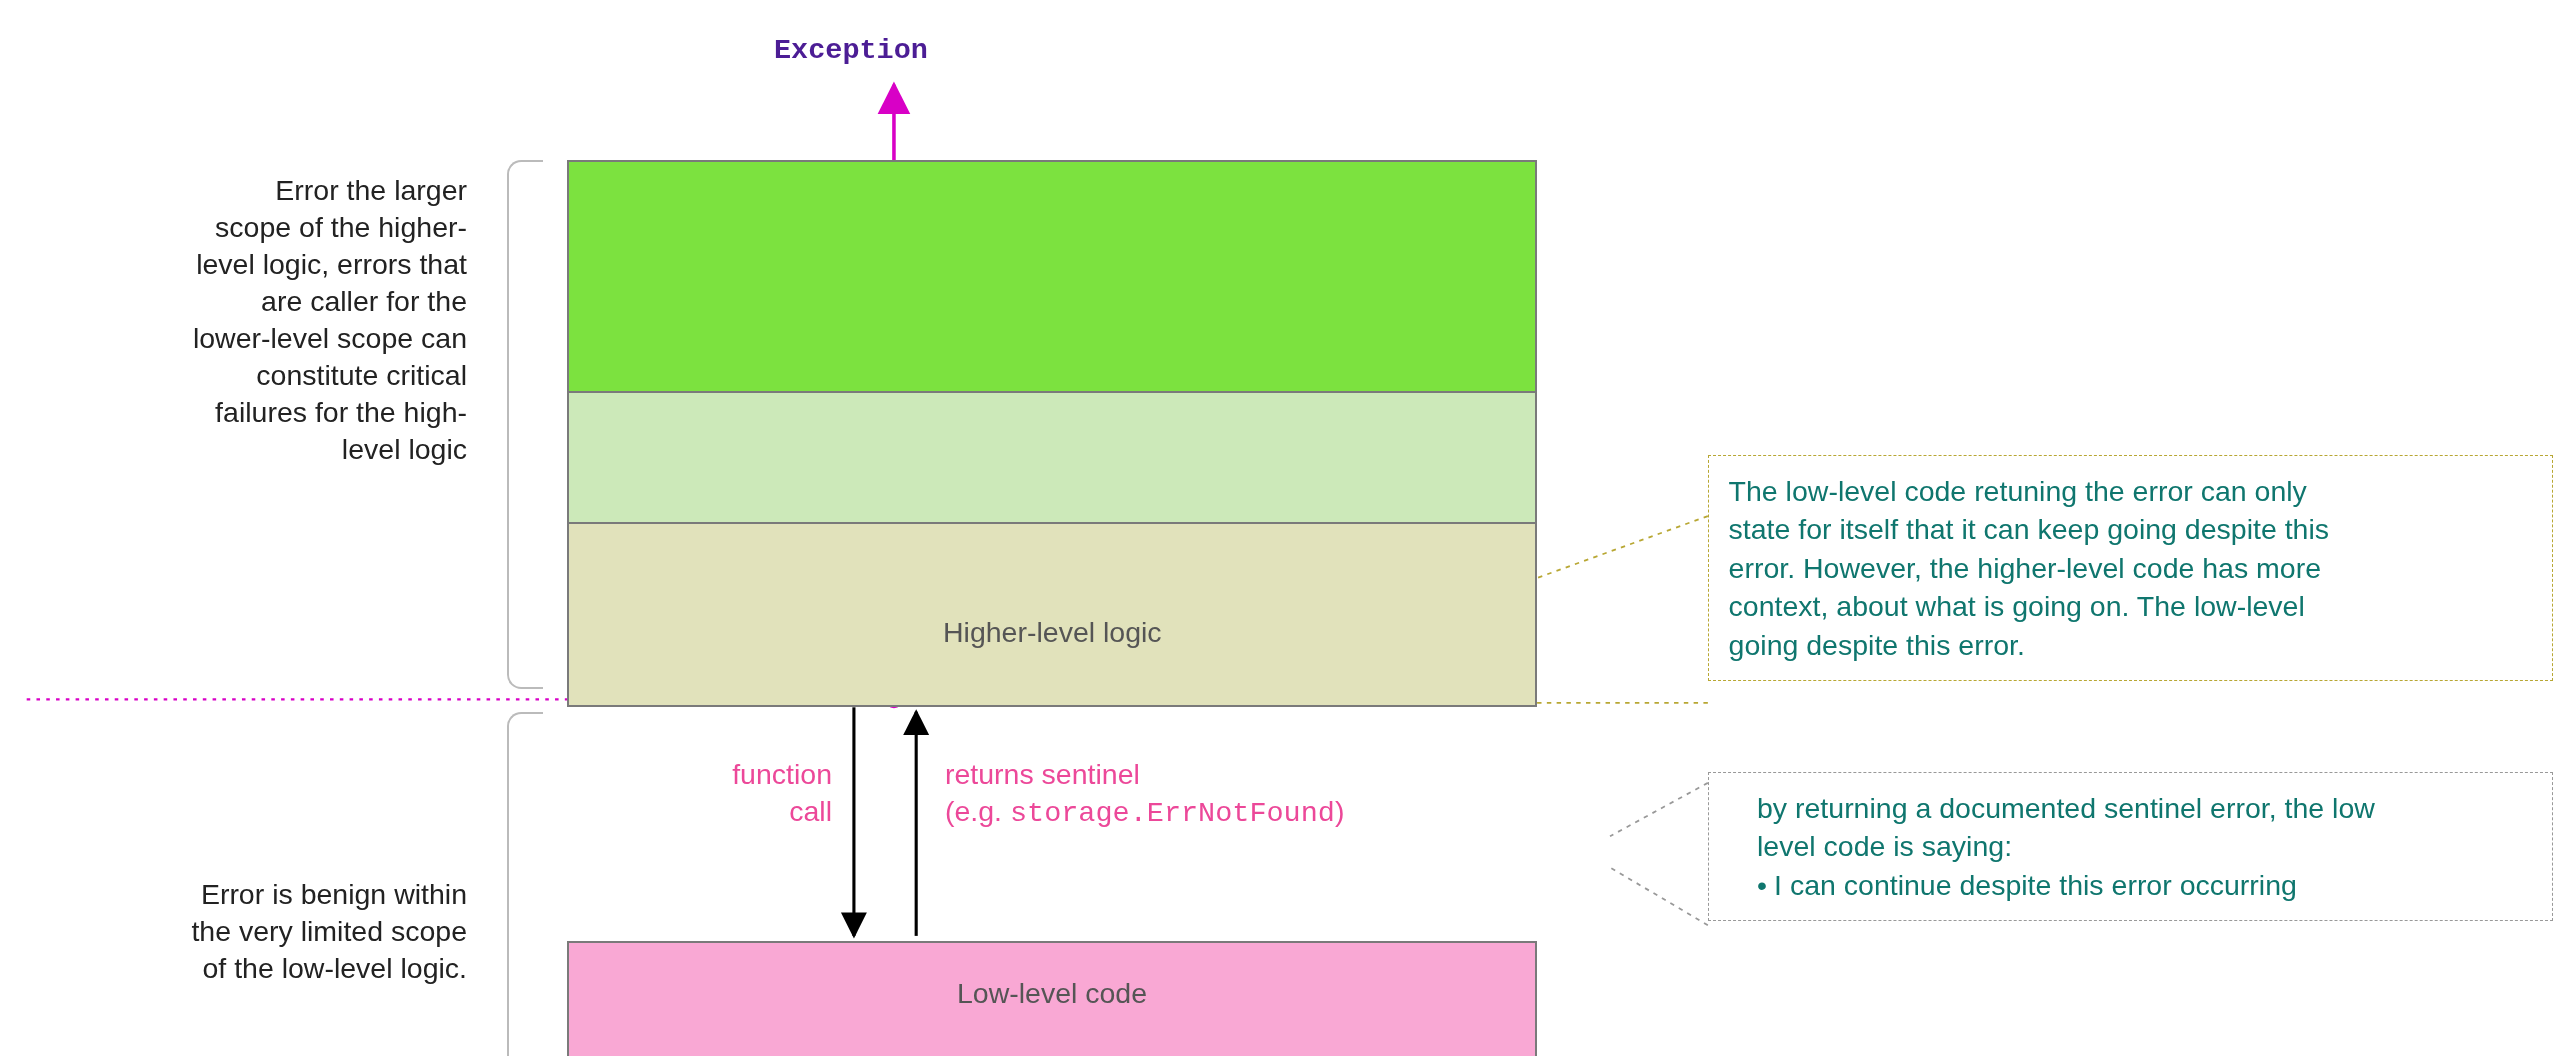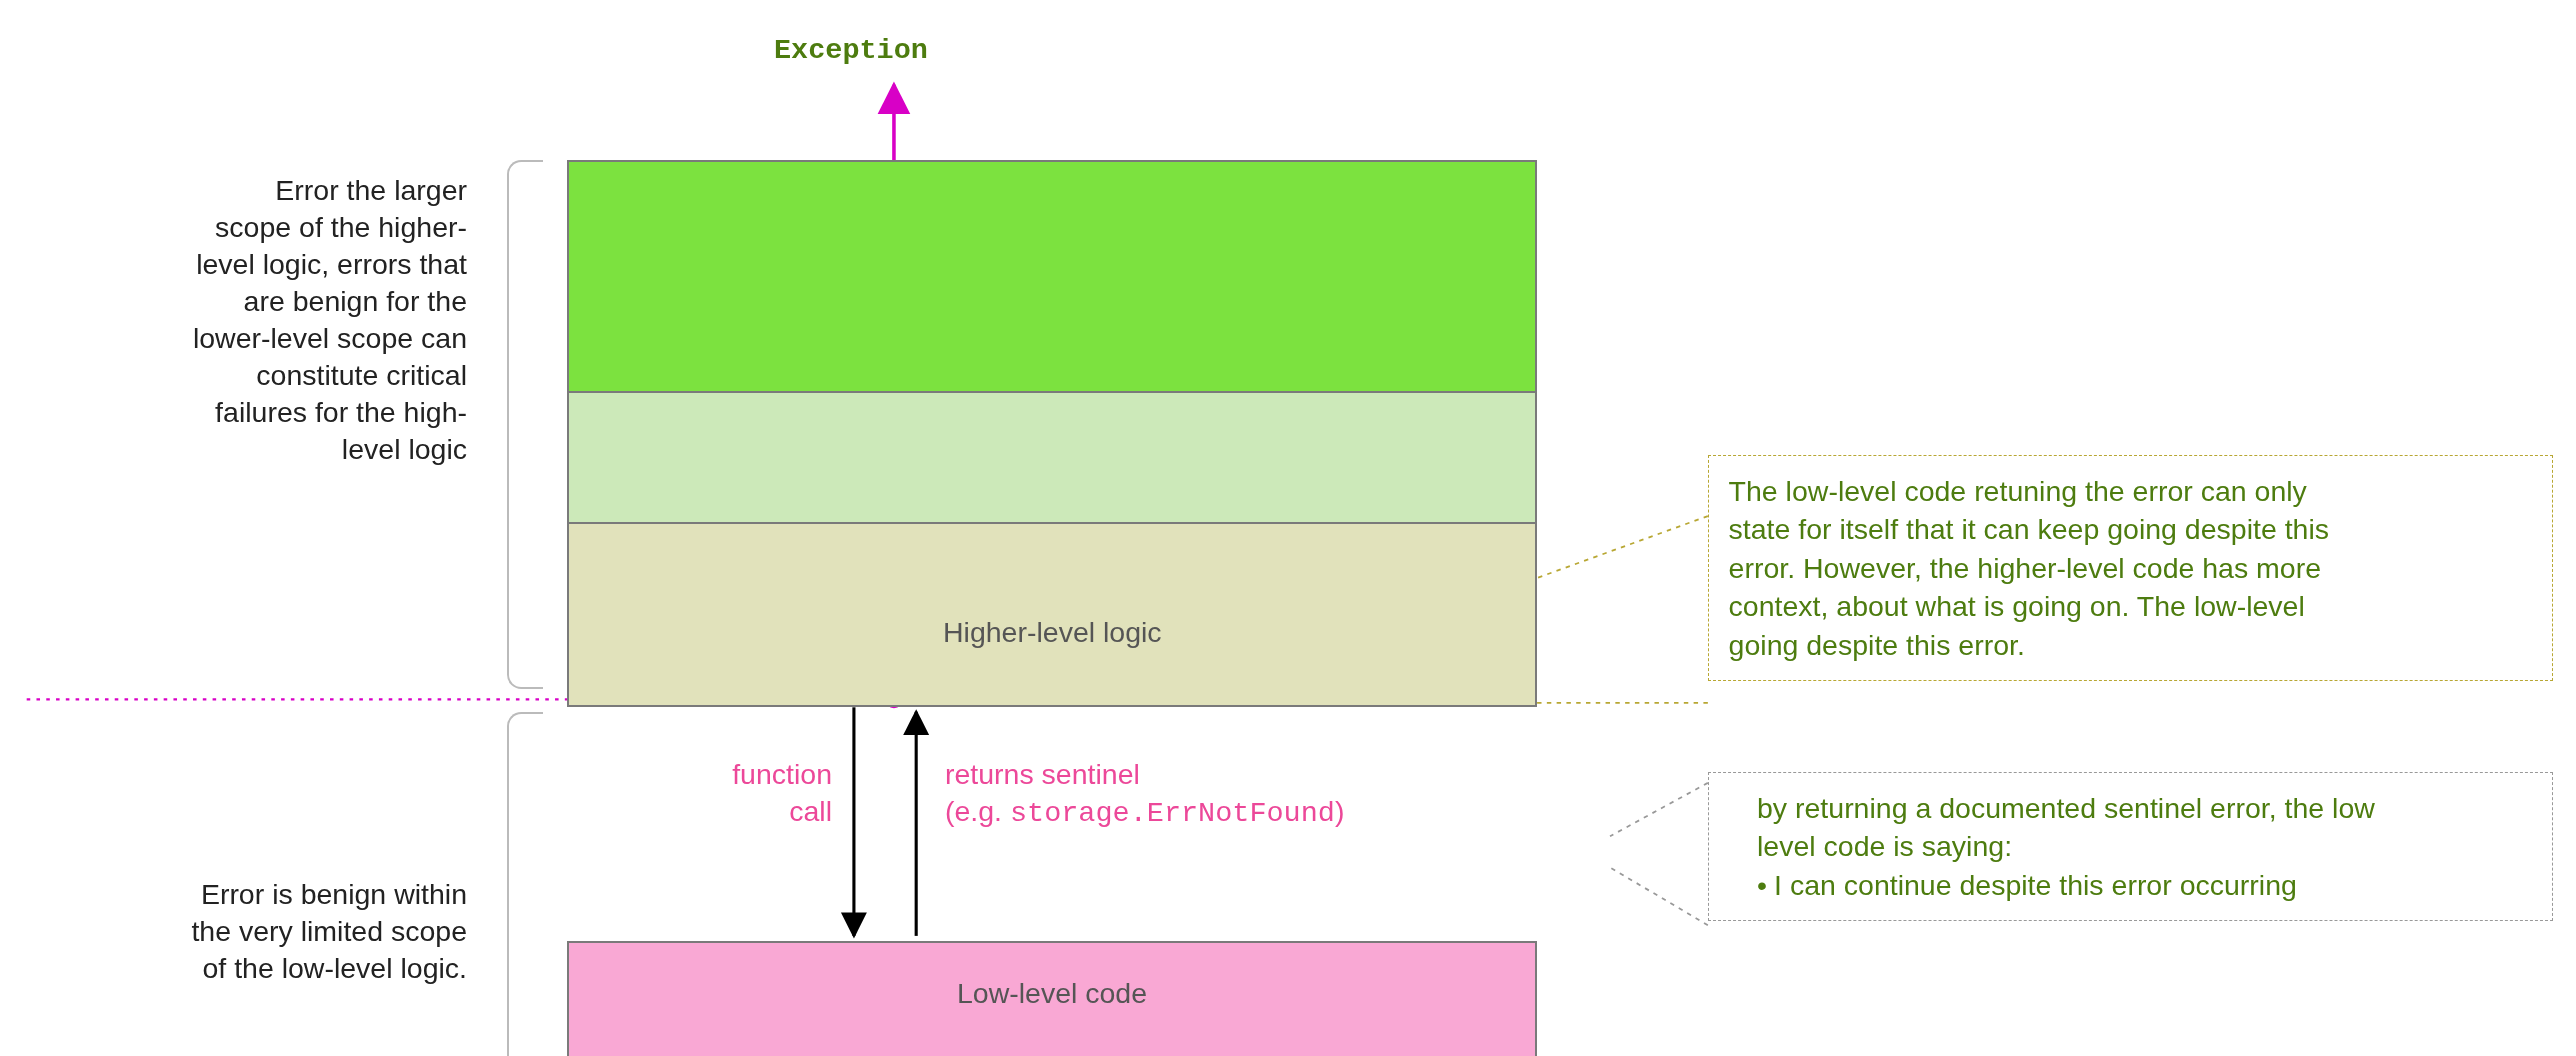--- a/index.html
+++ b/index.html
@@ -36,41 +36,41 @@
       position: absolute;
       text-align: right;
       color: #222;
       line-height: 1.3;
     }
     .note-box {
       position: absolute;
       border: 1.8px dashed;
       padding: 16px 19.6px;
       line-height: 1.35;
-      color: #4d7c0f;
+      color: #0f766e;
       background: rgba(255,255,255,0.6);
     }
     .note-yellow {
       border-color: #b8a733;
     }
     .note-gray {
       border-color: #999;
       padding-left: 48px;
     }
     .ital {
       font-style: italic;
     }
     .mono {
       font-family: "Courier New", Courier, monospace;
     }
     .exception {
       position: absolute;
       font-family: "Courier New", Courier, monospace;
       font-weight: bold;
-      color: #4d7c0f;
+      color: #4c1d95;
     }
     .brace {
       position: absolute;
       border-width: 0;
       border-left: 2.7px solid #bbb;
       border-top: 2.7px solid #bbb;
       border-bottom: 2.7px solid #bbb;
       border-top-left-radius: 14.2px;
       border-bottom-left-radius: 14.2px;
     }
@@ -142,21 +142,21 @@
     <div>returns sentinel</div>
     <div>
       <span>(e.g. </span><span class="mono">storage.ErrNotFound</span><span>)</span>
     </div>
   </div>
 
   <div class="anno-left" style="left:31px; top:172px; width:436px;">
     <div>Error the larger</div>
     <div>scope of the higher-</div>
     <div>level logic, errors that</div>
-    <div>are benign for the</div>
+    <div>are caller for the</div>
     <div>lower-level scope can</div>
     <div>constitute critical</div>
     <div>failures for the high-</div>
     <div>level logic</div>
   </div>
 
   <div class="brace" style="left:507px; top:160px; width:36px; height:529px;"></div>
 
   <div class="anno-left" style="left:31px; top:876px; width:436px;">
     <div>Error is benign within</div>

